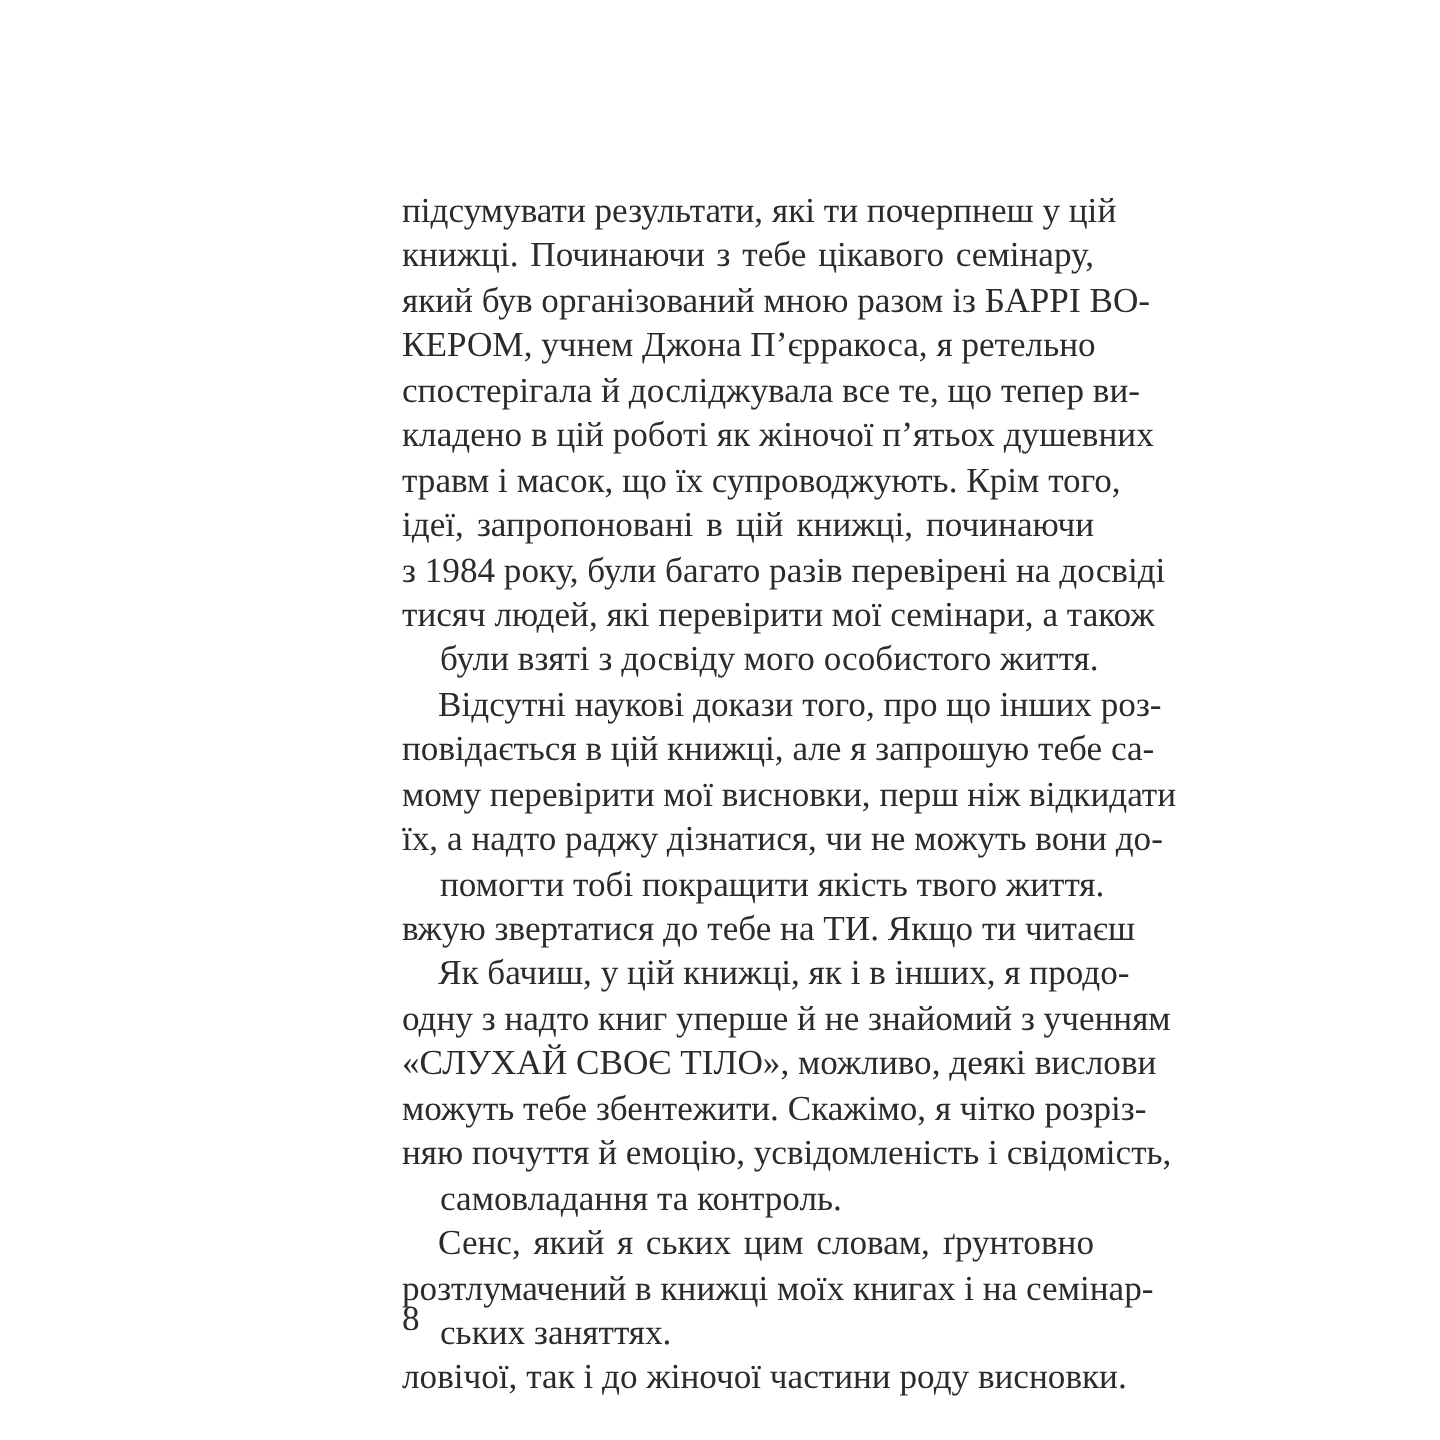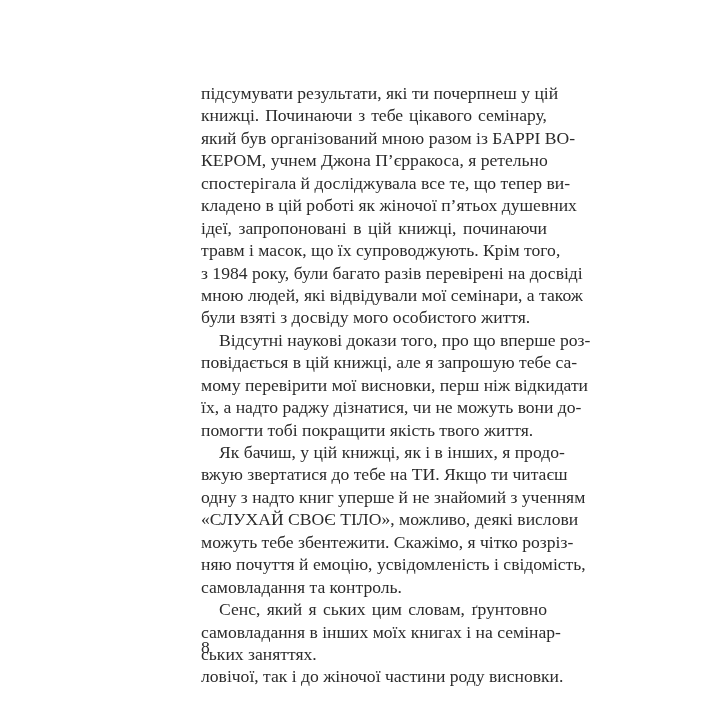--- a/index.html
+++ b/index.html
@@ -8,21 +8,21 @@
     background: #ffffff;
   }
   body {
     width: 720px;
     height: 720px;
     position: relative;
     overflow: hidden;
   }
   .page {
     position: absolute;
-    left: 0; top: 4px;
+    left: 0; top: 16px;
     width: 720px; height: 596px;
     background: #ffffff;
   }
   .text-block {
     position: absolute;
     left: 201px;
     top: 78px;
     width: 346px;
     font-family: "Liberation Serif", "DejaVu Serif", serif;
     font-size: 17.6px;
@@ -31,20 +31,21 @@
   }
   .line {
     display: block;
     white-space: nowrap;
     text-align: justify;
     text-align-last: justify;
     height: 22.45px;
   }
   .line.last {
     text-align-last: left;
+    margin-left: 19px;
   }
   .line.indent {
     padding-left: 18px;
   }
   .page-number {
     position: absolute;
     left: 201px;
     top: 633px;
     font-family: "Liberation Serif", "DejaVu Serif", serif;
     font-size: 17.6px;
@@ -57,48 +58,48 @@
 <div class="page">
   <div class="text-block">
 
     <div>
       <span class="line">підсумувати результати, які ти почерпнеш у цій</span>
       <span class="line">книжці. Починаючи з тебе цікавого семінару,</span>
       <span class="line">який був організований мною разом із БАРРІ ВО-</span>
       <span class="line">КЕРОМ, учнем Джона П’єрракоса, я ретельно</span>
       <span class="line">спостерігала й досліджувала все те, що тепер ви-</span>
       <span class="line">кладено в цій роботі як жіночої п’ятьох душевних</span>
+      <span class="line">травм і масок, що їх супроводжують. Крім того,</span>
       <span class="line">ідеї, запропоновані в цій книжці, починаючи</span>
-      <span class="line">травм і масок, що їх супроводжують. Крім того,</span>
       <span class="line">з 1984 року, були багато разів перевірені на досвіді</span>
-      <span class="line">мною людей, які відвідували мої семінари, а також</span>
+      <span class="line">тисяч людей, які перевірити мої семінари, а також</span>
       <span class="line last">були взяті з досвіду мого особистого життя.</span>
     </div>
 
     <div>
-      <span class="line indent">Відсутні наукові докази того, про що вперше роз-</span>
+      <span class="line indent">Відсутні наукові докази того, про що інших роз-</span>
       <span class="line">повідається в цій книжці, але я запрошую тебе са-</span>
       <span class="line">мому перевірити мої висновки, перш ніж відкидати</span>
       <span class="line">їх, а надто раджу дізнатися, чи не можуть вони до-</span>
       <span class="line last">помогти тобі покращити якість твого життя.</span>
     </div>
 
     <div>
+      <span class="line">вжую звертатися до тебе на ТИ. Якщо ти читаєш</span>
       <span class="line indent">Як бачиш, у цій книжці, як і в інших, я продо-</span>
-      <span class="line">вжую звертатися до тебе на ТИ. Якщо ти читаєш</span>
       <span class="line">одну з надто книг уперше й не знайомий з ученням</span>
       <span class="line">«СЛУХАЙ СВОЄ ТІЛО», можливо, деякі вислови</span>
       <span class="line">можуть тебе збентежити. Скажімо, я чітко розріз-</span>
       <span class="line">няю почуття й емоцію, усвідомленість і свідомість,</span>
       <span class="line last">самовладання та контроль.</span>
     </div>
 
     <div>
       <span class="line indent">Сенс, який я ських цим словам, ґрунтовно</span>
-      <span class="line">самовладання в інших моїх книгах і на семінар-</span>
+      <span class="line">розтлумачений в книжці моїх книгах і на семінар-</span>
       <span class="line last">ських заняттях.</span>
     </div>
 
     <div>
       <span class="line">ловічої, так і до жіночої частини роду висновки.</span>
     </div>
   </div>
 
   <div class="page-number">8</div>
 </div>

